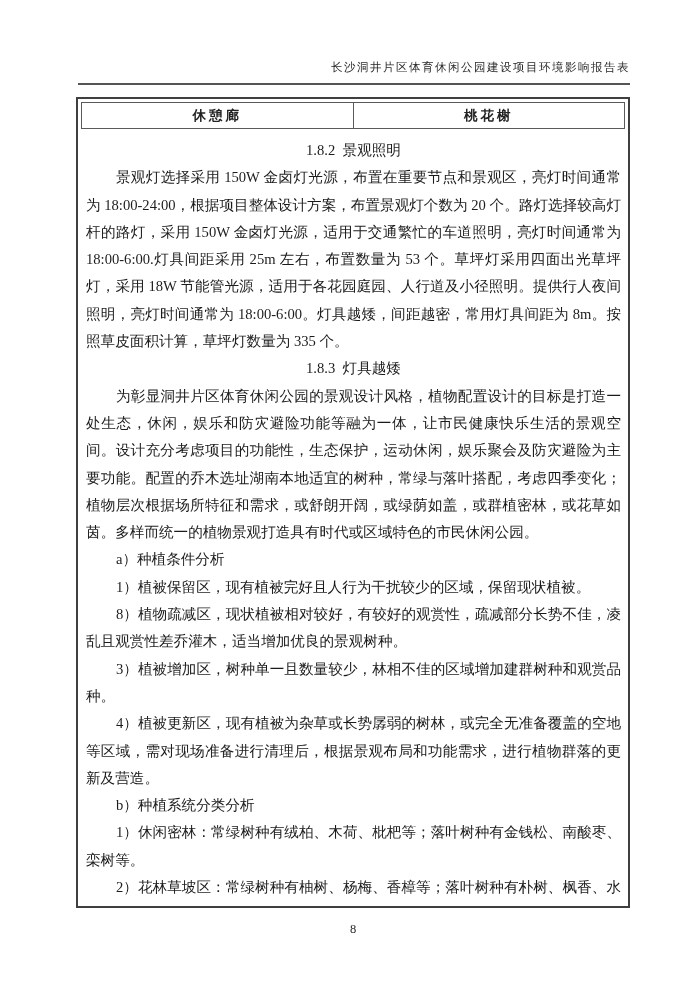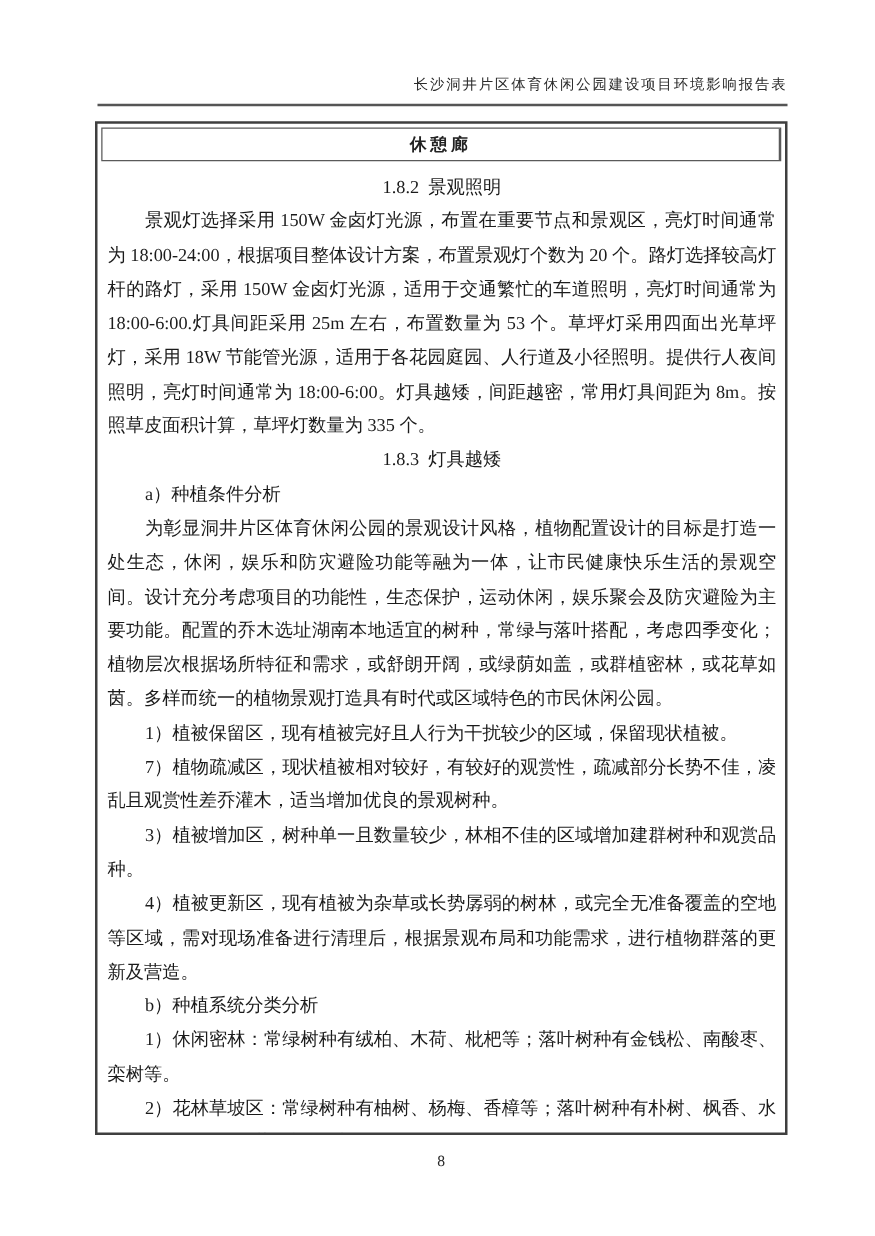--- a/index.html
+++ b/index.html
@@ -84,30 +84,31 @@
 <div class="page">
 
   <div class="header-title">长沙洞井片区体育休闲公园建设项目环境影响报告表</div>
 
   <div class="header-rule"></div>
 
   <div class="doc-table">
 
     <div class="caption-row">
       <div class="caption-cell left">休憩廊</div>
+      <div class="caption-cell">桃花榭</div>
     </div>
 
     <div class="content">
       <p class="heading">1.8.2  景观照明</p>
       <p class="para">景观灯选择采用 150W 金卤灯光源，布置在重要节点和景观区，亮灯时间通常为 18:00-24:00，根据项目整体设计方案，布置景观灯个数为 20 个。路灯选择较高灯杆的路灯，采用 150W 金卤灯光源，适用于交通繁忙的车道照明，亮灯时间通常为 18:00-6:00.灯具间距采用 25m 左右，布置数量为 53 个。草坪灯采用四面出光草坪灯，采用 18W 节能管光源，适用于各花园庭园、人行道及小径照明。提供行人夜间照明，亮灯时间通常为 18:00-6:00。灯具越矮，间距越密，常用灯具间距为 8m。按照草皮面积计算，草坪灯数量为 335 个。</p>
       <p class="heading">1.8.3  灯具越矮</p>
+      <p class="para">为彰显洞井片区体育休闲公园的景观设计风格，植物配置设计的目标是打造一处生态，休闲，娱乐和防灾避险功能等融为一体，让市民健康快乐生活的景观空间。设计充分考虑项目的功能性，生态保护，运动休闲，娱乐聚会及防灾避险为主要功能。配置的乔木选址湖南本地适宜的树种，常绿与落叶搭配，考虑四季变化；植物层次根据场所特征和需求，或舒朗开阔，或绿荫如盖，或群植密林，或花草如茵。多样而统一的植物景观打造具有时代或区域特色的市民休闲公园。</p>
       <p class="para">a）种植条件分析</p>
-      <p class="para">为彰显洞井片区体育休闲公园的景观设计风格，植物配置设计的目标是打造一处生态，休闲，娱乐和防灾避险功能等融为一体，让市民健康快乐生活的景观空间。设计充分考虑项目的功能性，生态保护，运动休闲，娱乐聚会及防灾避险为主要功能。配置的乔木选址湖南本地适宜的树种，常绿与落叶搭配，考虑四季变化；植物层次根据场所特征和需求，或舒朗开阔，或绿荫如盖，或群植密林，或花草如茵。多样而统一的植物景观打造具有时代或区域特色的市民休闲公园。</p>
       <p class="para">1）植被保留区，现有植被完好且人行为干扰较少的区域，保留现状植被。</p>
-      <p class="para">7）植物疏减区，现状植被相对较好，有较好的观赏性，疏减部分长势不佳，凌乱且观赏性差乔灌木，适当增加优良的景观树种。</p>
+      <p class="para">8）植物疏减区，现状植被相对较好，有较好的观赏性，疏减部分长势不佳，凌乱且观赏性差乔灌木，适当增加优良的景观树种。</p>
       <p class="para">3）植被增加区，树种单一且数量较少，林相不佳的区域增加建群树种和观赏品种。</p>
       <p class="para">4）植被更新区，现有植被为杂草或长势孱弱的树林，或完全无准备覆盖的空地等区域，需对现场准备进行清理后，根据景观布局和功能需求，进行植物群落的更新及营造。</p>
       <p class="para">b）种植系统分类分析</p>
       <p class="para">1）休闲密林：常绿树种有绒柏、木荷、枇杷等；落叶树种有金钱松、南酸枣、栾树等。</p>
       <p class="para">2）花林草坡区：常绿树种有柚树、杨梅、香樟等；落叶树种有朴树、枫香、水杉、樱花、碧桃、紫玉兰、梨花等。</p>
     </div>
 
   </div>
 
   <div class="footer-page">8</div>

